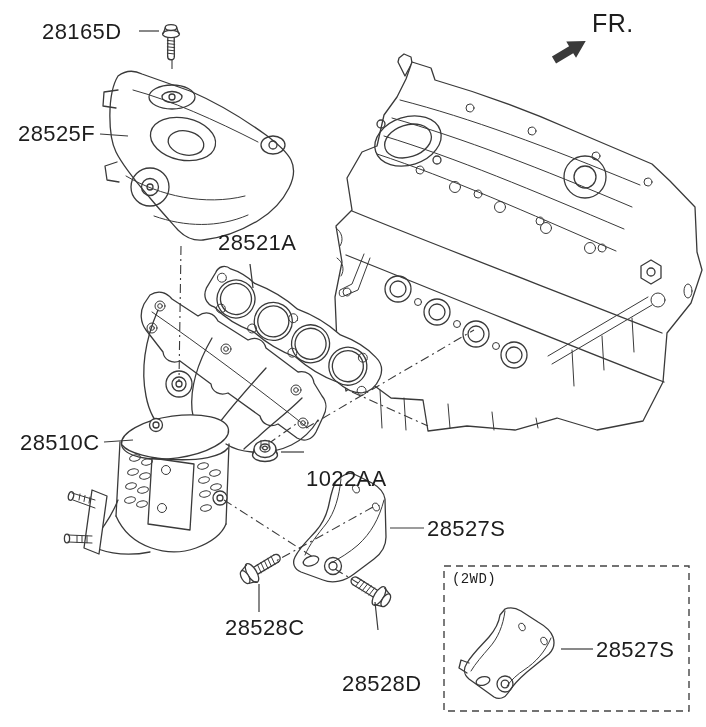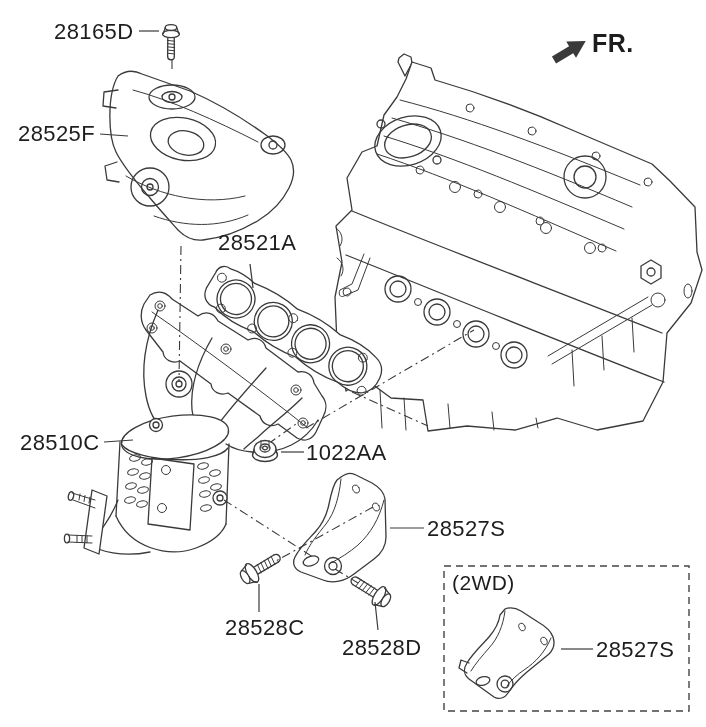--- a/index.html
+++ b/index.html
@@ -16,22 +16,22 @@
   .thin{ stroke-width:1; }
   .wf{ fill:#ffffff; }
   .blk{ fill:var(--line); stroke:none; }
   .cl{ stroke:var(--line); fill:none; stroke-width:1.1; stroke-dasharray:9 4 2 4; }
   .ldr{ stroke:var(--line); fill:none; stroke-width:1.2; }
   .dashbox{ stroke:#444; fill:none; stroke-width:1.4; stroke-dasharray:7 5; }
   .lbl{
     position:absolute; font-size:22px; line-height:1.05; color:var(--text);
     letter-spacing:.4px; white-space:nowrap;
   }
-  .lbl-fr{ font-size:25px; font-weight:bold; letter-spacing:.5px;margin-top:20px; }
-  .lbl-2wd{ font-size:21px; }
+  .lbl-fr{ font-size:25px; font-weight:normal; letter-spacing:.5px; }
+  .lbl-2wd{ font-size:14px;font-family:Liberation Mono, monospace; }
 </style>
 </head>
 <body>
 
 <div class="canvas">
 
 <svg class="art" width="706" height="727" viewBox="0 0 706 727">
 
   <defs>
     <g id="bolt">
@@ -297,25 +297,25 @@
     <path class="ldr" d="M259,584 L259,612"></path>
     <path class="ldr" d="M375,602 L378,630"></path>
     <path class="ldr" d="M561,649 L593,649"></path>
   </g>
 
   <g>
     <polygon class="blk" points="0,-4 20,-4 20,-9.5 37,0 20,9.5 20,4 0,4" transform="translate(554,60) rotate(-31)"></polygon>
   </g>
 </svg>
 
-<div class="lbl" style="left:54px;  top:20px;">28165D</div>
+<div class="lbl" style="left:42px;  top:20px;">28165D</div>
 <div class="lbl" style="left:18px;  top:122px;text-align:right;">28525F</div>
 <div class="lbl" style="left:218px; top:231px;">28521A</div>
 <div class="lbl" style="left:20px;  top:431px;text-align:center;">28510C</div>
-<div class="lbl" style="left:306px; top:441px;">1022AA</div>
+<div class="lbl" style="left:306px; top:467px;">1022AA</div>
 <div class="lbl" style="left:427px; top:517px;">28527S</div>
 <div class="lbl" style="left:225px; top:616px;text-align:right;">28528C</div>
-<div class="lbl" style="left:342px; top:636px;">28528D</div>
+<div class="lbl" style="left:342px; top:672px;">28528D</div>
 <div class="lbl lbl-2wd" style="left:452px; top:572px;">(2WD)</div>
 <div class="lbl" style="left:596px; top:638px;">28527S</div>
 <div class="lbl lbl-fr" style="left:592px; top:10px;">FR.</div>
 
 </div>
 
 </body></html>

